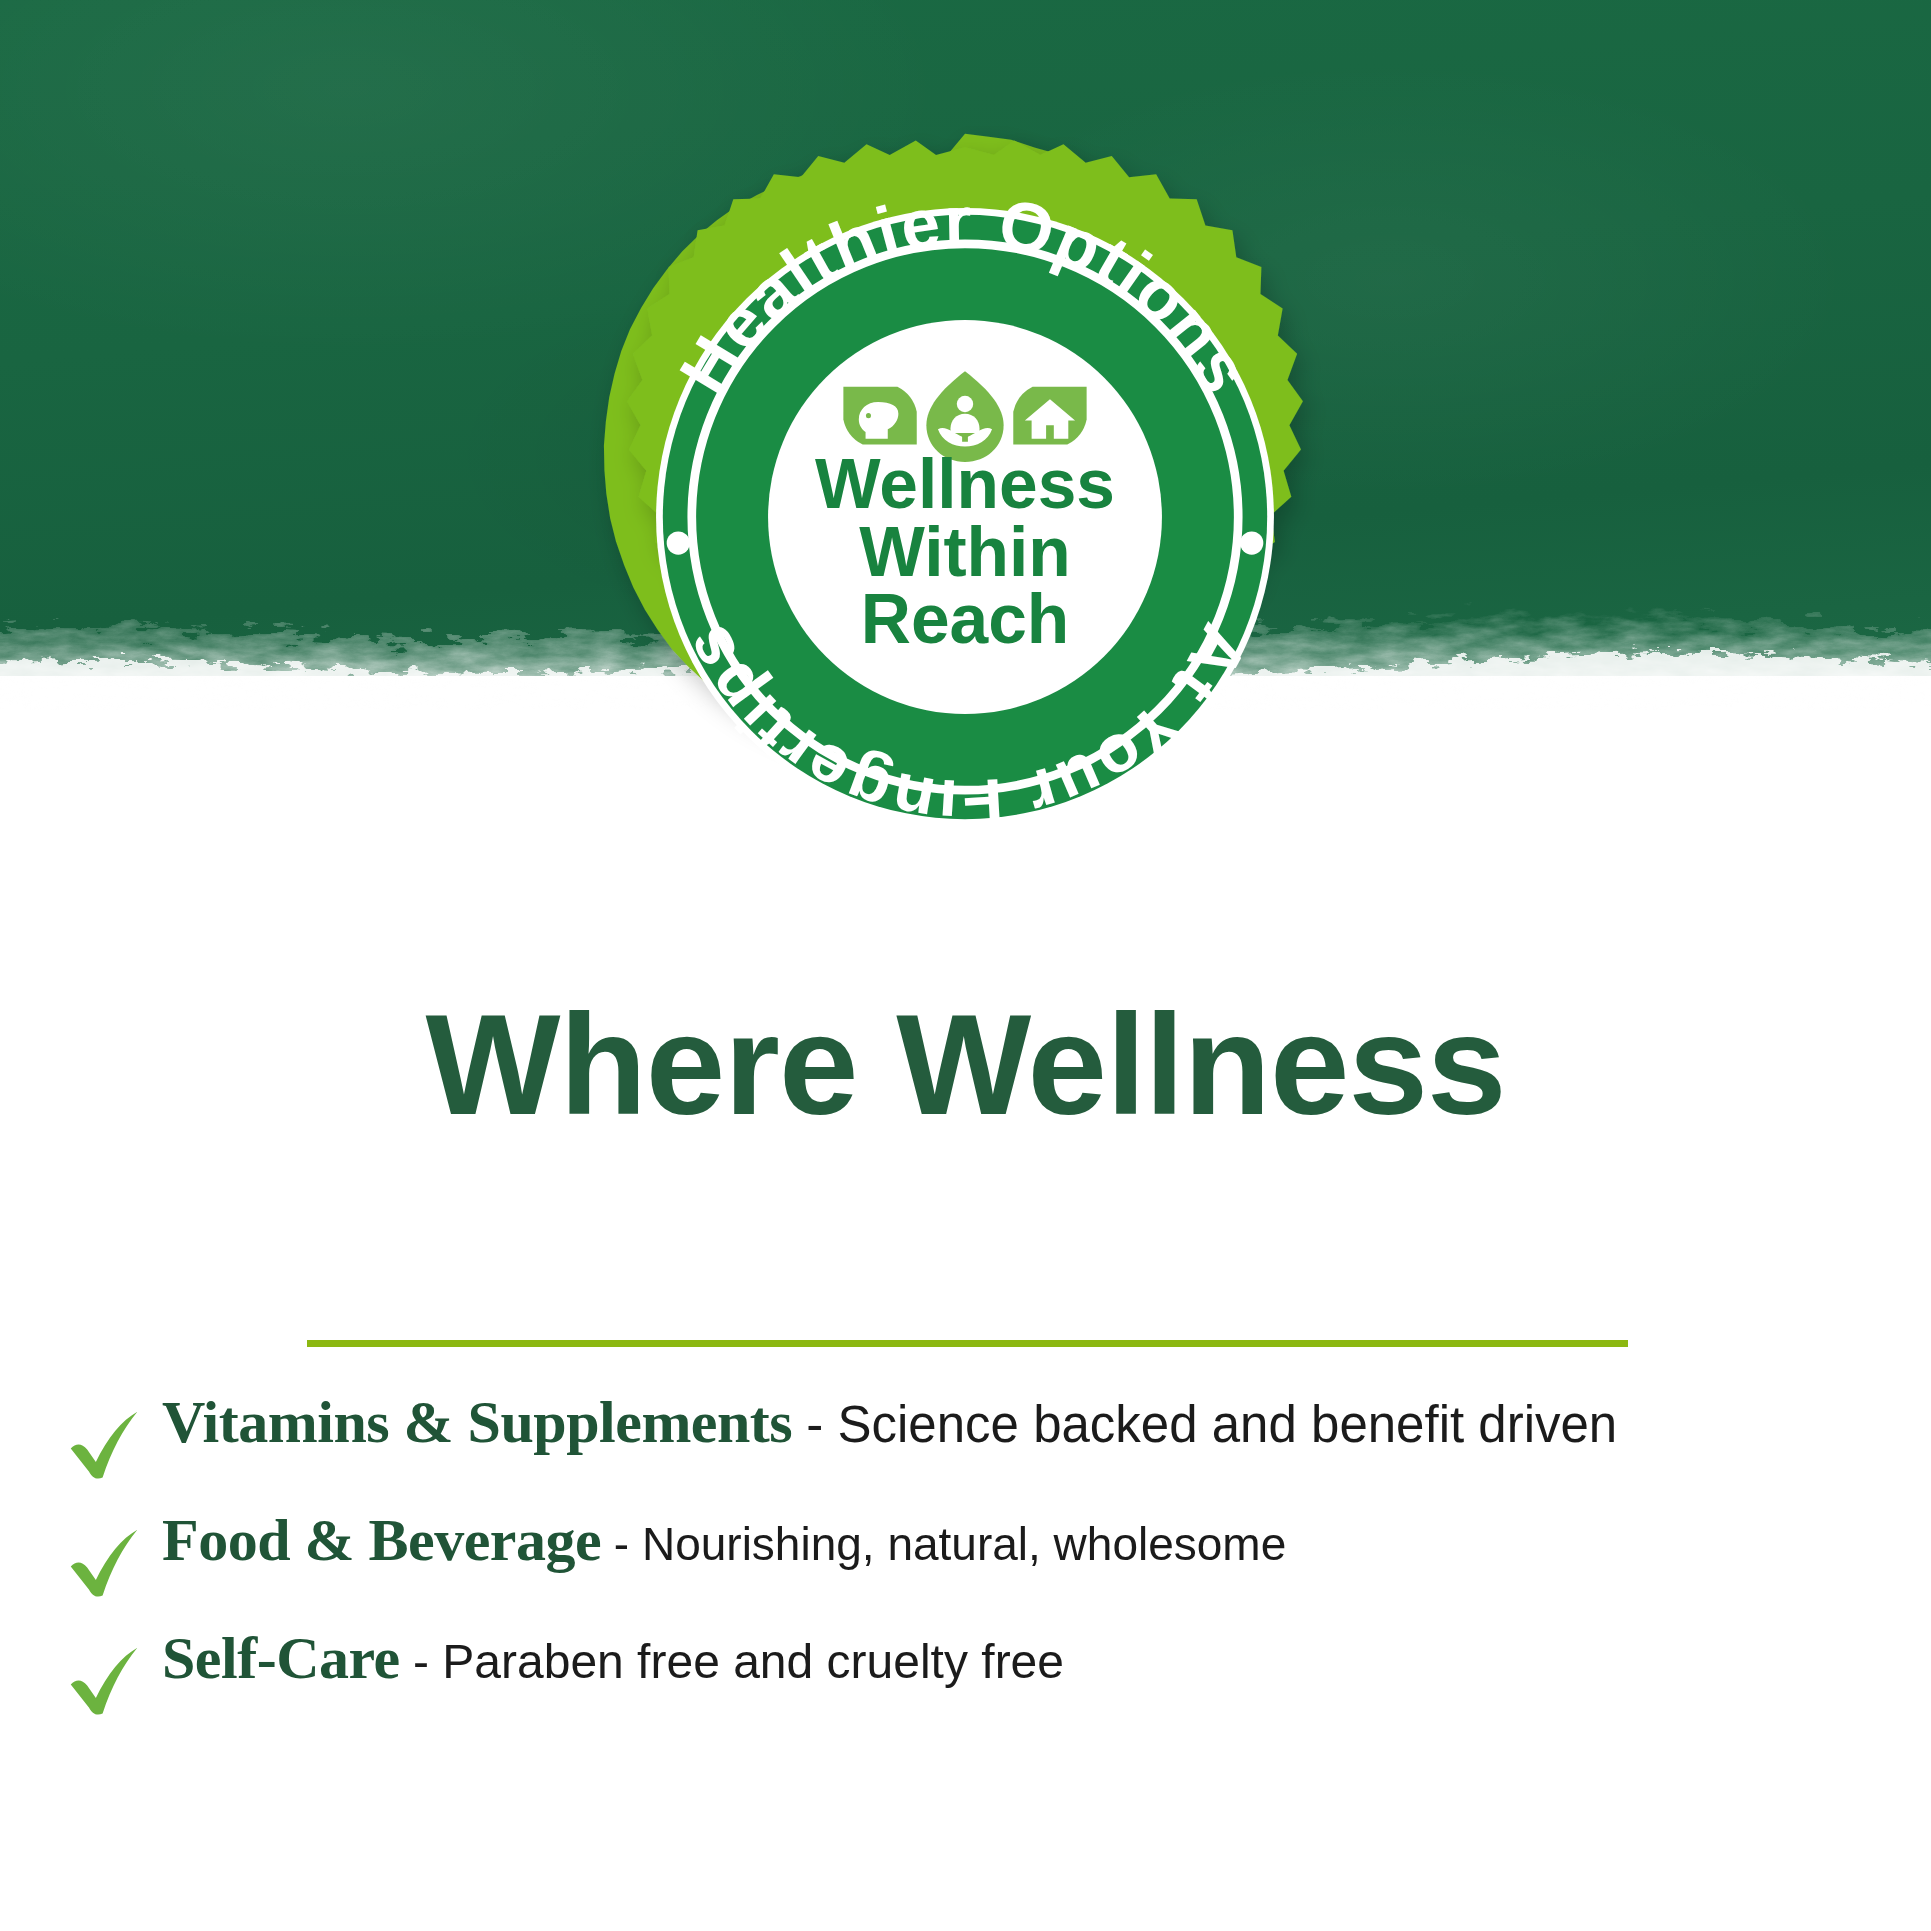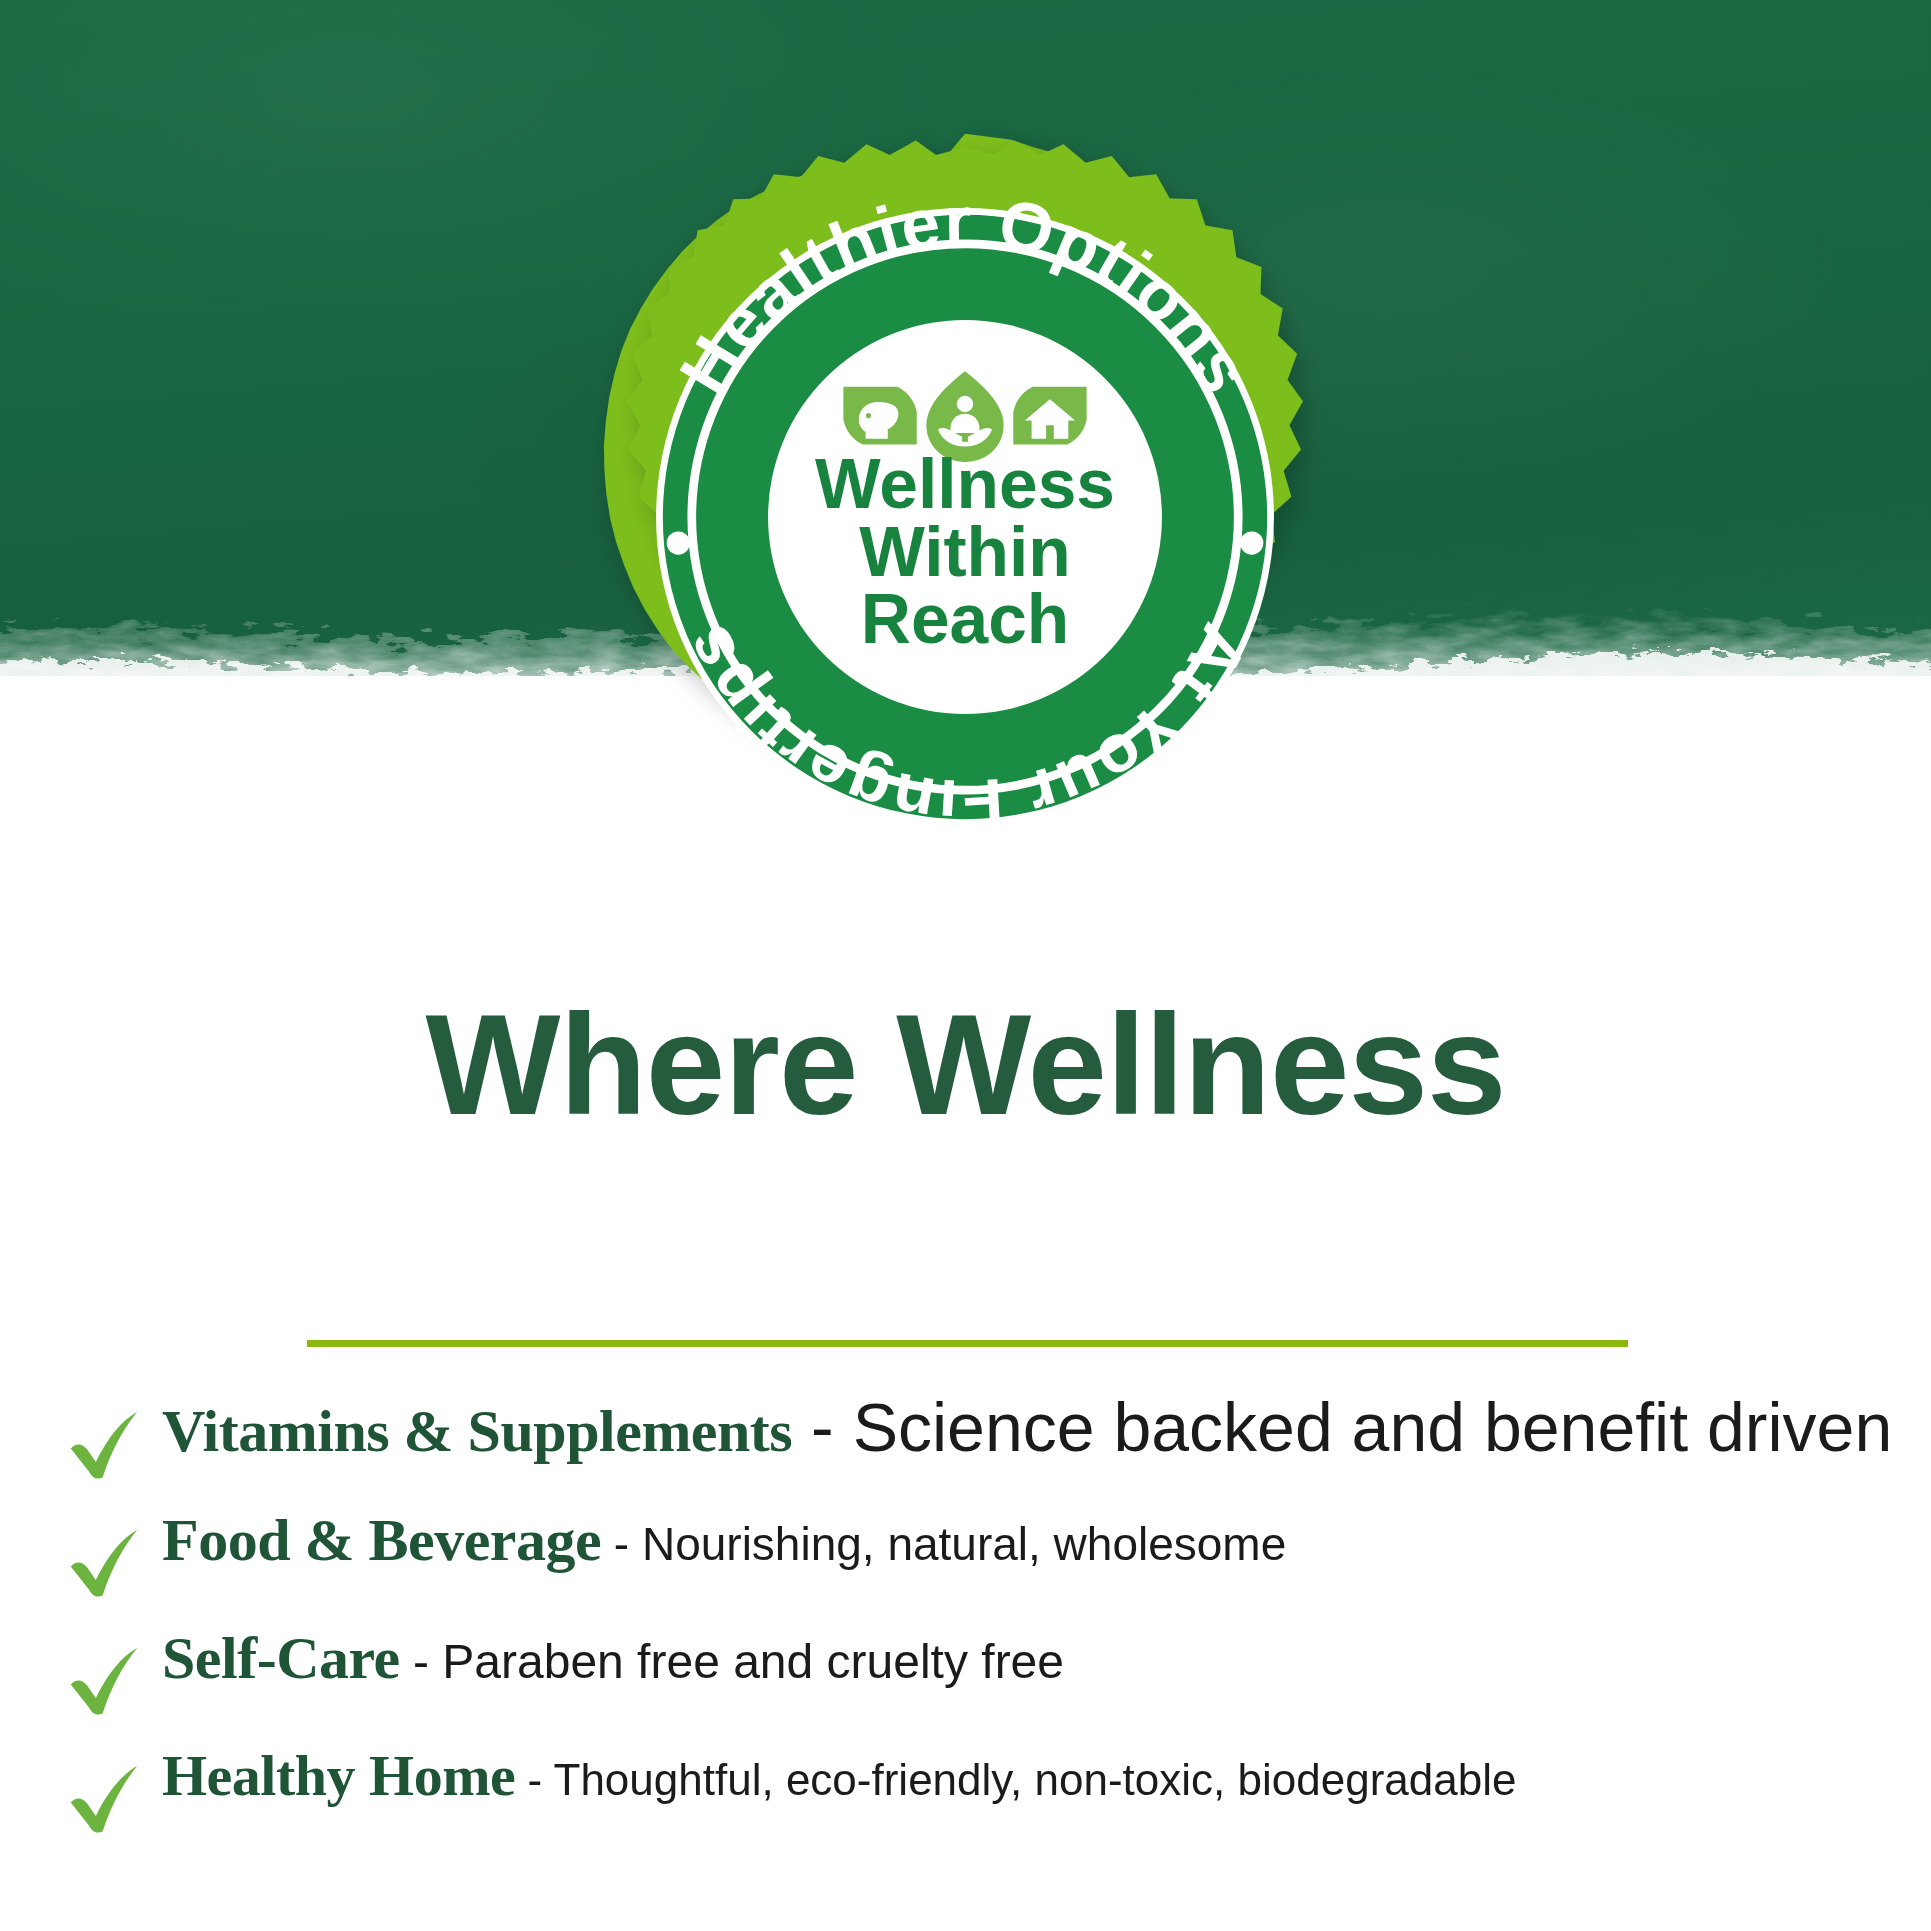--- a/index.html
+++ b/index.html
@@ -90,21 +90,21 @@
     color:#205437;
     font-weight:bold;
     letter-spacing:-0.5px;
     font-family:Liberation Serif, serif;
   }
   .bullet-desc {
     color:#1b1b1b;
     font-weight:normal;
   }
   .row-0 .bullet-title { font-size:60px; }
-  .row-0 .bullet-desc  { font-size:68px; }
+  .row-0 .bullet-desc  { font-size:51px; }
   .row-1 .bullet-title { font-size:60px; }
   .row-1 .bullet-desc  { font-size:48px; }
   .row-2 .bullet-title { font-size:60px; }
   .row-2 .bullet-desc  { font-size:46px; }
   .row-3 .bullet-title { font-size:58px; }
   .row-3 .bullet-desc  { font-size:44px; }
 </style>
 </head>
 <body>
 
@@ -276,25 +276,15 @@
     <span class="check-wrap">
       <svg width="83" height="83" viewBox="0 0 86 86">
         <path d="M7,44 C12,39 18,38 24,45 L33,58 C45,33 60,15 76,6 C61,24 49,47 40,74 C34,77 29,74 26,68 Z" fill="#6cb33f"></path>
       </svg>
     </span>
     <span class="bullet-text">
       <span class="bullet-title">Self-Care</span><span class="bullet-desc"> - Paraben free and cruelty free</span>
     </span>
   </div>
 
-  <div class="bullet-row row-3">
-    <span class="check-wrap">
-      <svg width="83" height="83" viewBox="0 0 86 86">
-        <path d="M7,44 C12,39 18,38 24,45 L33,58 C45,33 60,15 76,6 C61,24 49,47 40,74 C34,77 29,74 26,68 Z" fill="#6cb33f"></path>
-      </svg>
-    </span>
-    <span class="bullet-text">
-      <span class="bullet-title">Healthy Home</span><span class="bullet-desc"> - Thoughtful, eco-friendly, non-toxic, biodegradable</span>
-    </span>
-  </div>
 
 </div>
 
 
 </body></html>

